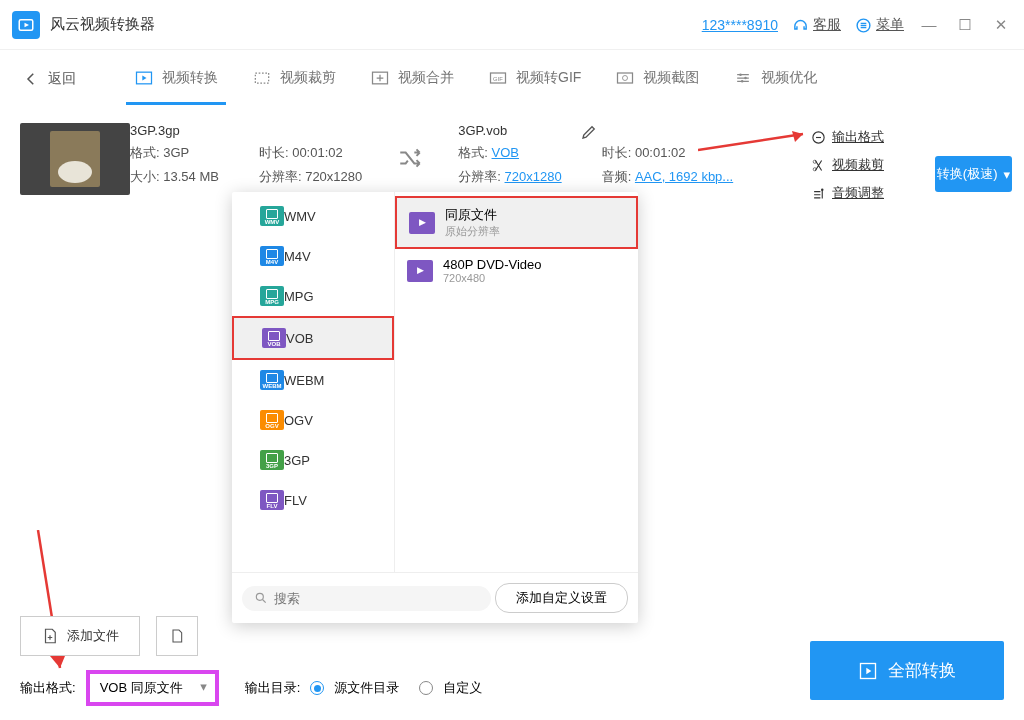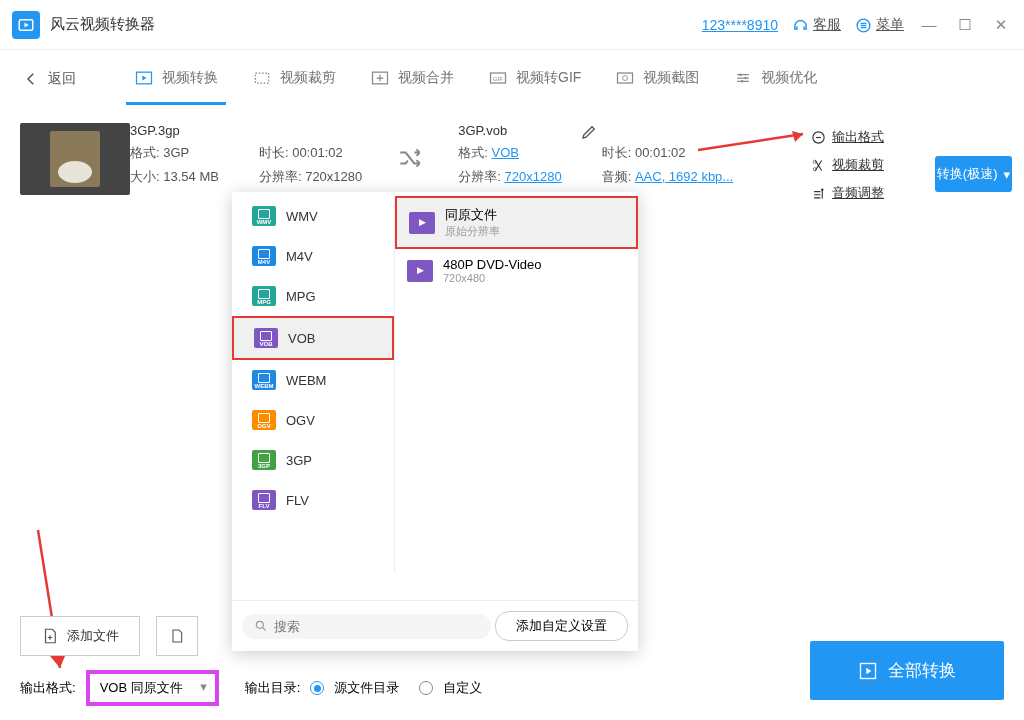--- a/index.html
+++ b/index.html
@@ -40,32 +40,32 @@
 
 .red-arrow1 { position: absolute; top: 128px; left: 698px; pointer-events: none; }
 .red-arrow2 { position: absolute; top: 530px; left: 18px; pointer-events: none; }
 
 .popup { position: absolute; left: 232px; top: 192px; width: 406px; background: #fff; box-shadow: 0 3px 18px rgba(0,0,0,0.2); border-radius: 2px; }
 .popup-tabs { display: flex; border-bottom: 1px solid #eee; }
 .popup-tab { flex: 1; text-align: center; padding: 11px 0; font-size: 14px; color: #555; cursor: pointer; }
 .popup-tab.active { background: #2196F3; color: #fff; }
 .popup-body { display: flex; height: 380px; }
 .fmt-list { width: 163px; border-right: 1px solid #eee; overflow-y: auto; padding: 4px 0; }
-.fmt-item { display: flex; align-items: center; gap: 10px; padding: 10px 20px; font-size: 13px; color: #333; cursor: pointer; }
+.fmt-item { display: flex; align-items: center; padding: 10px 28px; font-size: 13px; color: #333; cursor: pointer; }
 .fmt-item.sel { background: #f0f0f0; border: 2px solid #e53935; }
 .fmt-badge { width: 24px; height: 20px; border-radius: 2px; display: flex; align-items: flex-end; justify-content: center; font-size: 6px; color: #fff; padding-bottom: 1px; font-weight: bold; position: relative; }
 .fmt-badge::before { content: ""; position: absolute; top: 3px; width: 10px; height: 8px; border: 1.5px solid #fff; border-radius: 1px; }
 .res-list { flex: 1; padding: 4px 0; }
 .res-item { display: flex; align-items: center; gap: 10px; padding: 8px 12px; cursor: pointer; }
 .res-item.sel { background: #f0f0f0; border: 2px solid #e53935; }
 .res-icon { width: 26px; height: 22px; background: #7e57c2; border-radius: 2px; position: relative; }
 .res-icon::after { content: "▶"; position: absolute; color: #fff; font-size: 9px; top: 5px; left: 10px; }
 .res-txt { display: flex; flex-direction: column; font-size: 13px; }
 .res-txt .sub { font-size: 11px; color: #999; }
-.popup-foot { display: flex; padding: 10px; gap: 4px; border-top: 1px solid #eee; align-items: center; margin-top: 28px; }
+.popup-foot { display: flex; padding: 10px; gap: 4px; border-top: 1px solid #eee; align-items: center; }
 .search-wrap { flex: 1; display: flex; align-items: center; background: #f5f5f5; border-radius: 14px; padding: 5px 12px; gap: 6px; }
 .search-wrap input { border: none; background: transparent; outline: none; font-size: 13px; flex: 1; }
 .custom-btn { border: 1px solid #ccc; background: #fff; border-radius: 14px; padding: 5px 20px; font-size: 13px; cursor: pointer; }
 
 .bottom-bar { position: absolute; bottom: 0; left: 0; right: 0; padding: 0 20px 14px; }
 .btm-row1 { display: flex; gap: 16px; margin-bottom: 14px; }
 .add-btn { display: flex; align-items: center; gap: 8px; border: 1px solid #ccc; padding: 9px 20px; font-size: 13px; color: #333; cursor: pointer; background: #fff; }
 .add-btn.stub { width: 42px; padding: 9px 12px; }
 .btm-row2 { display: flex; align-items: center; gap: 10px; font-size: 13px; }
 .out-sel { border: 4px solid #d946ef; padding: 5px 32px 5px 10px; font-size: 13px; background: #fff; position: relative; cursor: pointer; min-width: 120px; }

